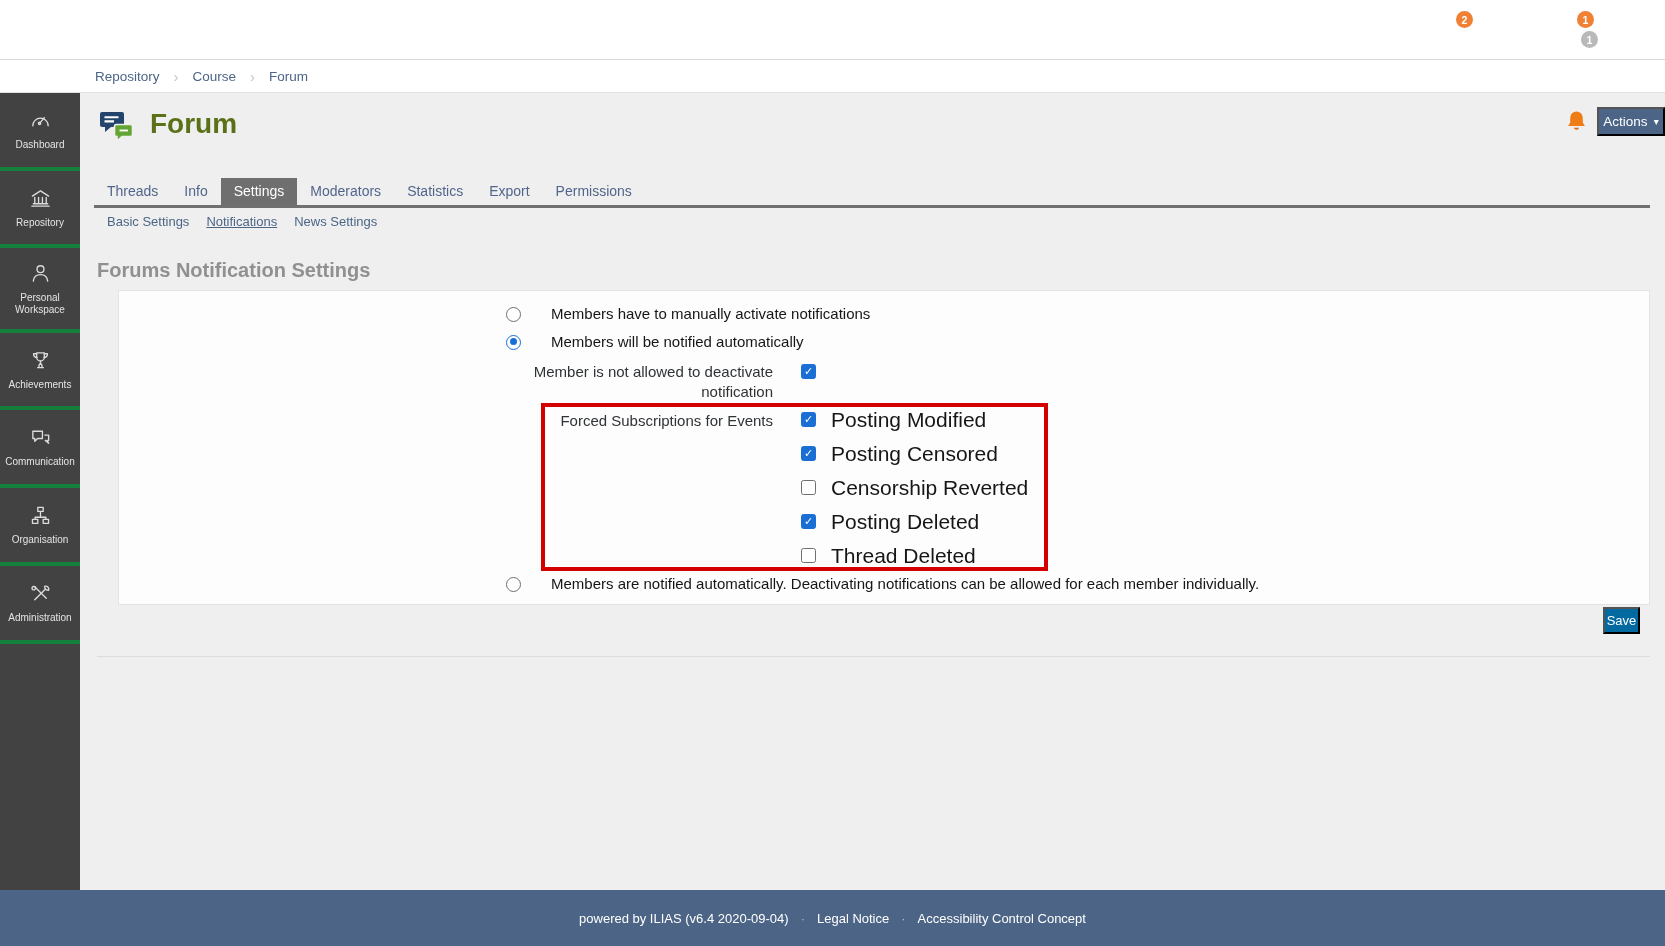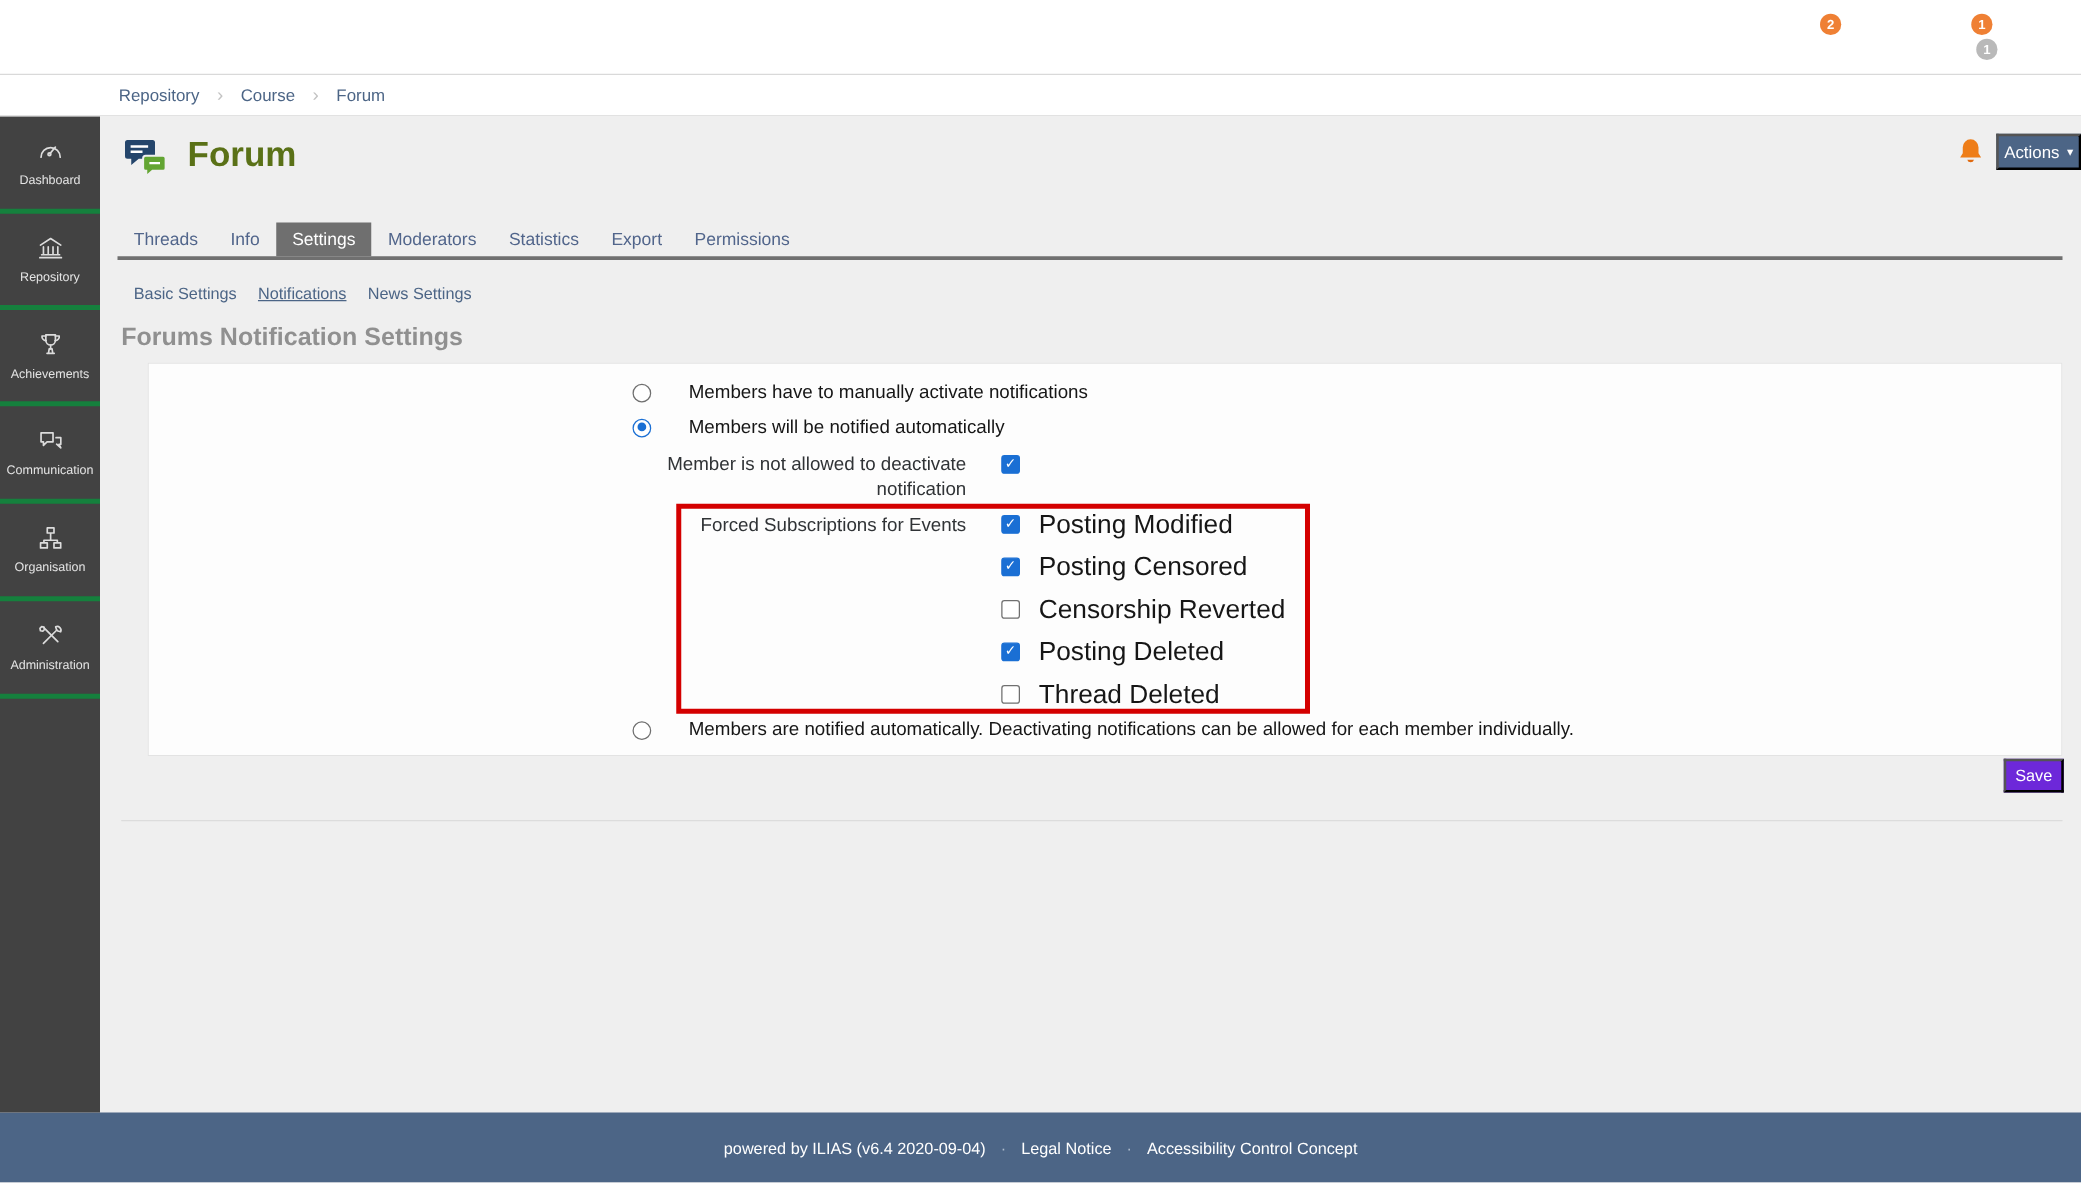--- a/index.html
+++ b/index.html
@@ -42,21 +42,21 @@
   .title-bell { left:1566px; top:110px; cursor:pointer; }
   .actions-btn { left:1597px; top:107px; width:68px; height:29px; background:#4c6586; color:#fff;
                  font-size:13.5px; display:flex; align-items:center; justify-content:center; cursor:pointer; }
   .actions-btn::after { content:"▾"; font-size:10px; margin-left:6px; }
 
   
   .tabs { left:94px; top:178px; display:flex; z-index:2;align-items:flex-end; }
   .tab { height:27px; line-height:27px; padding:0 13px; font-size:14px; color:#51658b; cursor:pointer; }
   .tab.on { background:#6f6f6f; color:#fff; }
   .tab-rule { left:94px; top:205px; width:1556px; height:3px; background:#707070; }
-  .subtabs { left:107px; top:212px; display:flex; gap:17px;margin-top:13px; }
+  .subtabs { left:107px; top:212px; display:flex; gap:17px; }
   .subtab { font-size:13px; color:#4c6586; line-height:20px; cursor:pointer; }
   .subtab.on { text-decoration:underline; }
 
   
   .section-title { left:97px; top:259px; font-size:20px; color:#909090; }
   .form-box { left:118px; top:290px; width:1532px; height:315px; background:#fdfdfd; border:1px solid #e3e3e3; }
 
   .radio-row { display:flex; align-items:center;gap:24px; }
   .radio { width:15px; height:15px; border-radius:50%; border:1.5px solid #6f6f6f; background:#fff;
            position:relative; flex:none; cursor:pointer; }
@@ -67,21 +67,21 @@
   .cb { width:15px; height:15px; border:1.5px solid #6f6f6f; border-radius:2.5px; background:#fff; flex:none; cursor:pointer;
         display:flex; align-items:center; justify-content:center; }
   .cb.on { background:#1a6fd4; border-color:#1a6fd4; }
   .cb.on::after { content:"✓"; color:#fff; font-size:11px; font-weight:bold; line-height:1; }
   .cb-label { font-size:21px; line-height:19px; color:#161616; cursor:pointer; }
 
   .form-label { font-size:15px; line-height:19.5px; color:#303336; text-align:right; width:265px; }
 
   .redbox { left:541px; top:403px; width:507px; height:168px; border:4px solid #d40000; z-index:2; pointer-events:none; }
 
-  .save-btn { left:1603px; top:607px; width:48px; height:27px; background:#6d28d9; color:#fff; font-size:13px;
+  .save-btn { left:1603px; top:607px; width:37px; height:27px; background:#0369a1; color:#fff; font-size:13px;
               display:flex; align-items:center; justify-content:center; cursor:pointer; }
   .bottom-rule { left:97px; top:656px; width:1553px; height:1px; background:#dcdcdc; }
 
   
   .footer { left:0; top:890px; width:1665px; height:56px; background:#4c6586; display:flex;
             align-items:center; justify-content:center; gap:12px; color:#fff; font-size:13px; }
   .footer .sep { color:#aebccd; }
   .footer a { color:#fff; text-decoration:none; cursor:pointer; }
 </style>
 </head>
@@ -153,20 +153,27 @@
     <span class="lbl">Dashboard</span>
   </div>
   <div class="sb-item" style="height:77px">
     <svg width="23" height="23" viewBox="0 0 24 24" fill="none" stroke="#dcdcdc" stroke-width="1.4" stroke-linecap="round" stroke-linejoin="round">
       <path d="M3.5 9.5 12 4l8.5 5.5"></path>
         <path d="M6 11v6M10 11v6M14 11v6M18 11v6"></path>
         <path d="M4.5 17.5h15M3 20h18"></path>
     </svg>
     <span class="lbl">Repository</span>
   </div>
+  <div class="sb-item" style="height:85px">
+    <svg width="23" height="23" viewBox="0 0 24 24" fill="none" stroke="#dcdcdc" stroke-width="1.4" stroke-linecap="round" stroke-linejoin="round">
+      <circle cx="12" cy="7.5" r="3.6"></circle>
+        <path d="M4.5 20c.5-4.5 3.5-6.8 7.5-6.8s7 2.3 7.5 6.8"></path>
+    </svg>
+    <span class="lbl">Personal Workspace</span>
+  </div>
   <div class="sb-item" style="height:77px">
     <svg width="23" height="23" viewBox="0 0 24 24" fill="none" stroke="#dcdcdc" stroke-width="1.4" stroke-linecap="round" stroke-linejoin="round">
       <path d="M8 4h8v4.5a4 4 0 0 1-8 0Z"></path>
         <path d="M8 5H4.8a3.3 3.3 0 0 0 3.5 3.8M16 5h3.2a3.3 3.3 0 0 1-3.5 3.8"></path>
       <path d="M12 12.5v3.2"></path>
         <path d="M9 19.5h6M10.2 19.5l.6-3.8h2.4l.6 3.8"></path>
     </svg>
     <span class="lbl">Achievements</span>
   </div>
   <div class="sb-item" style="height:78px">

